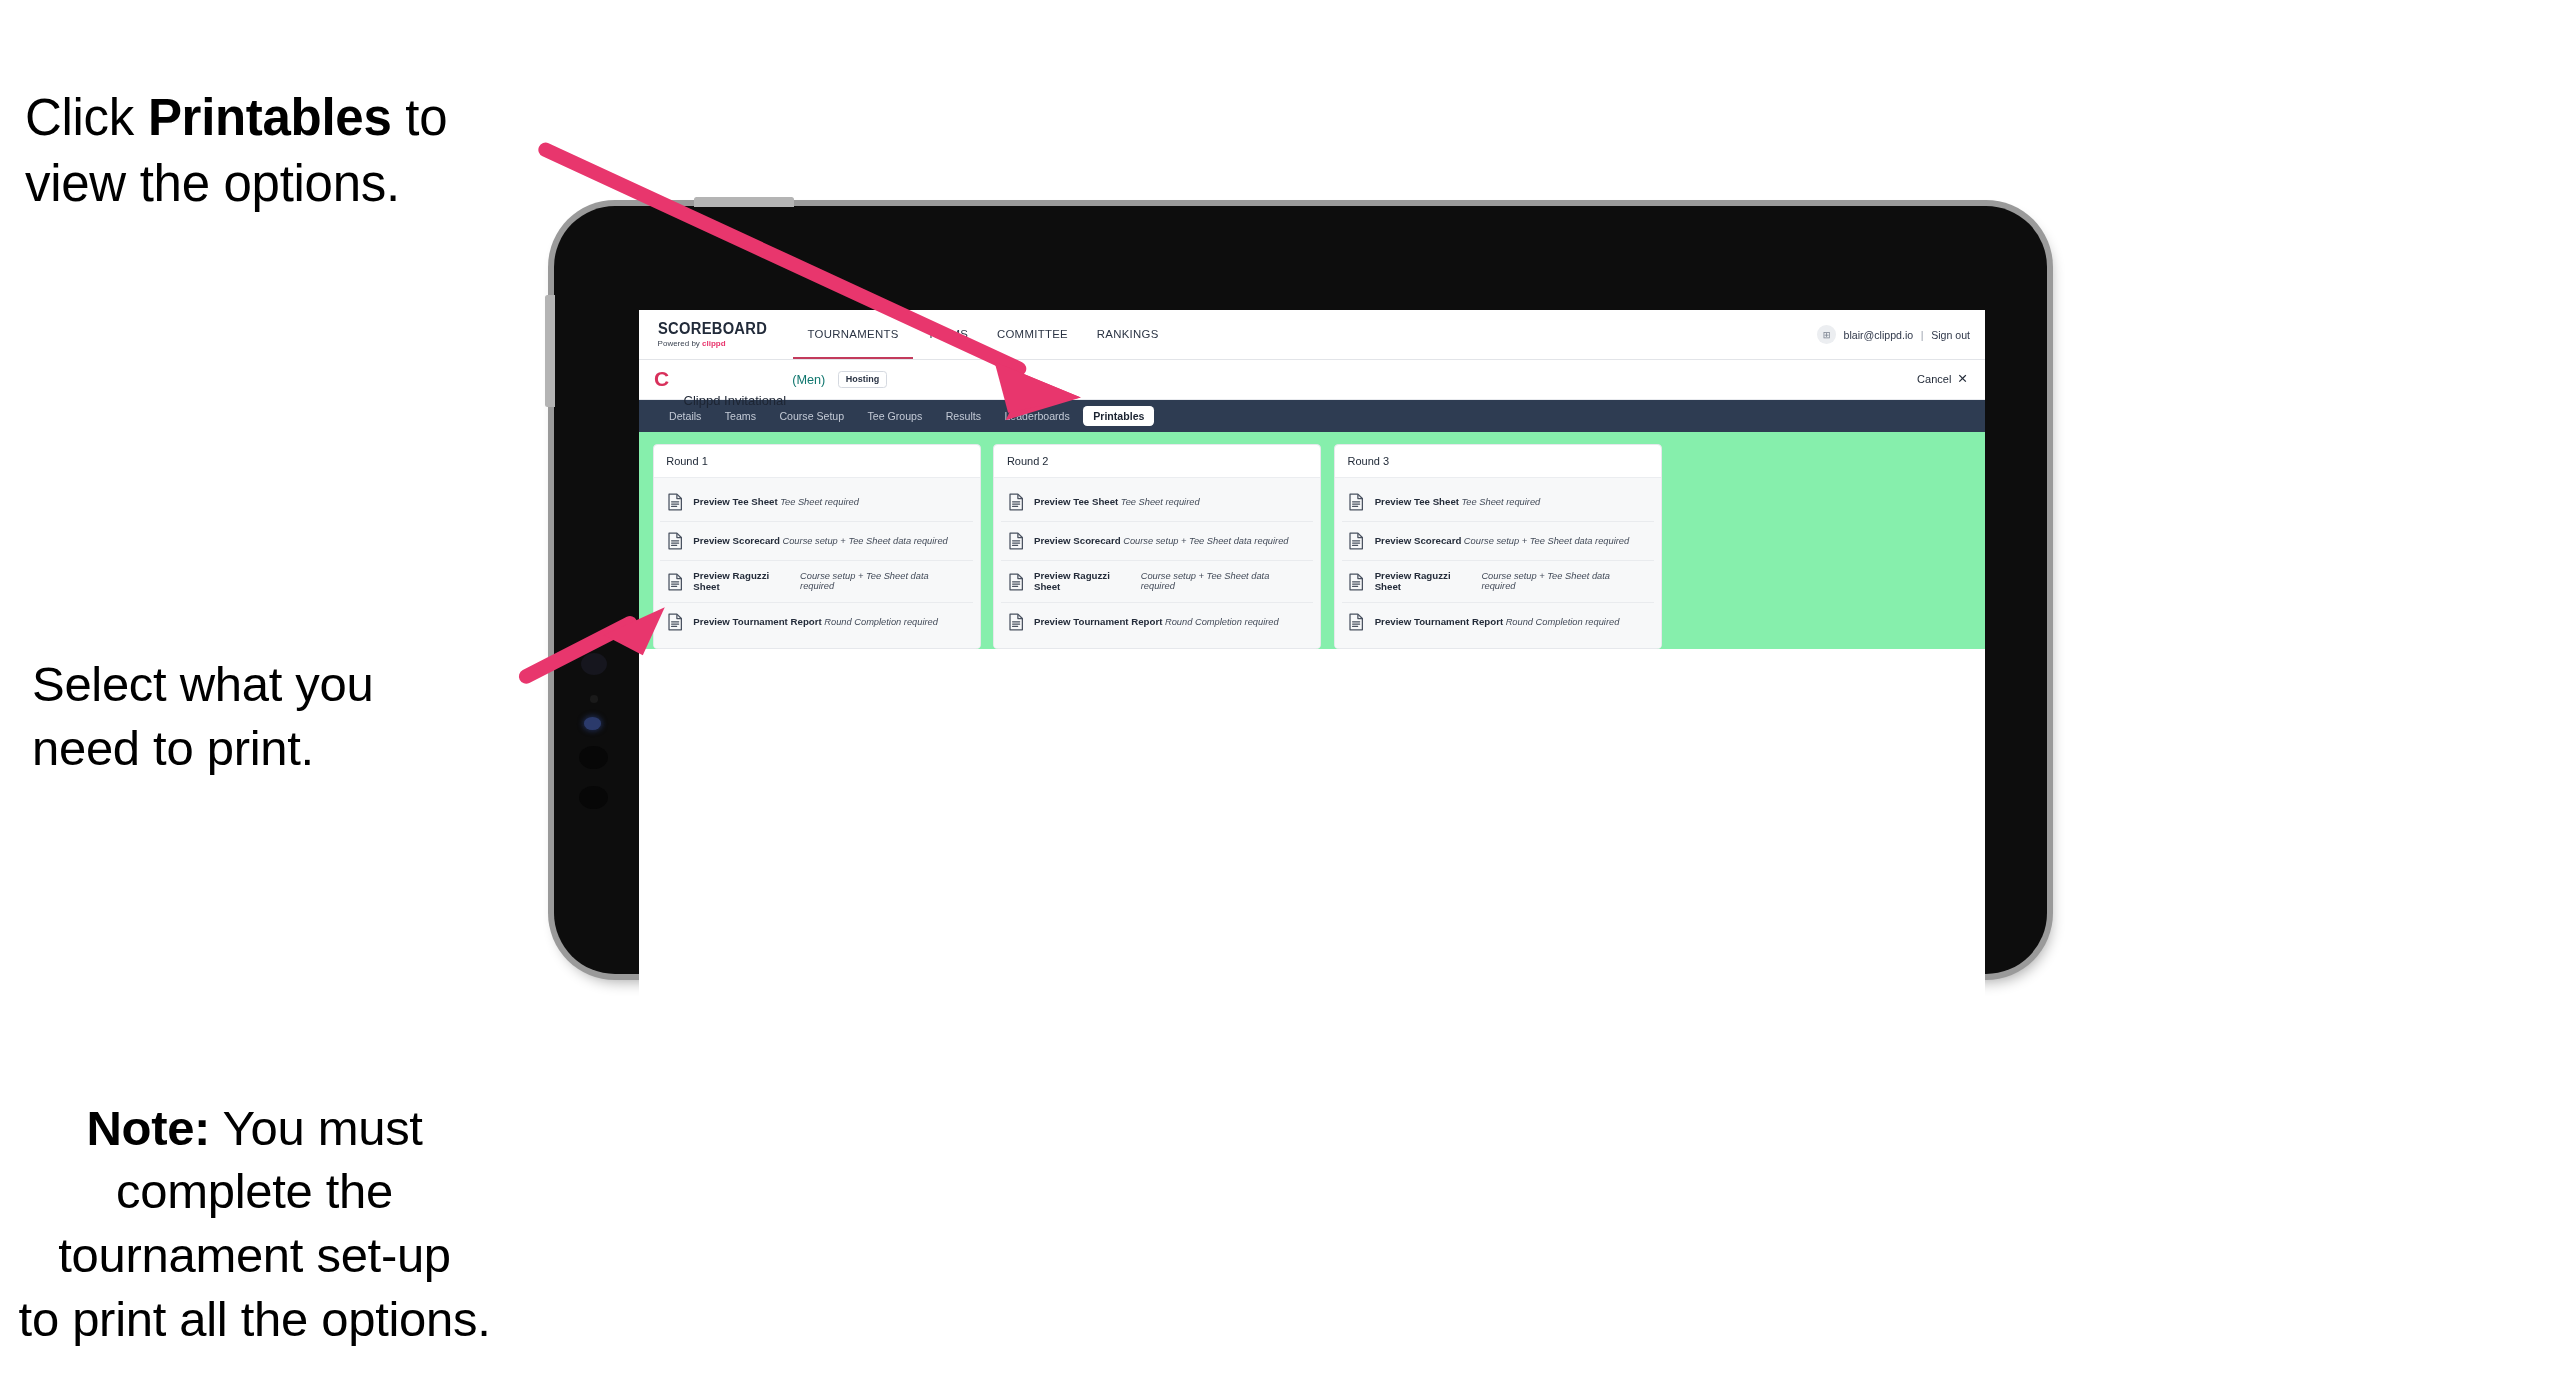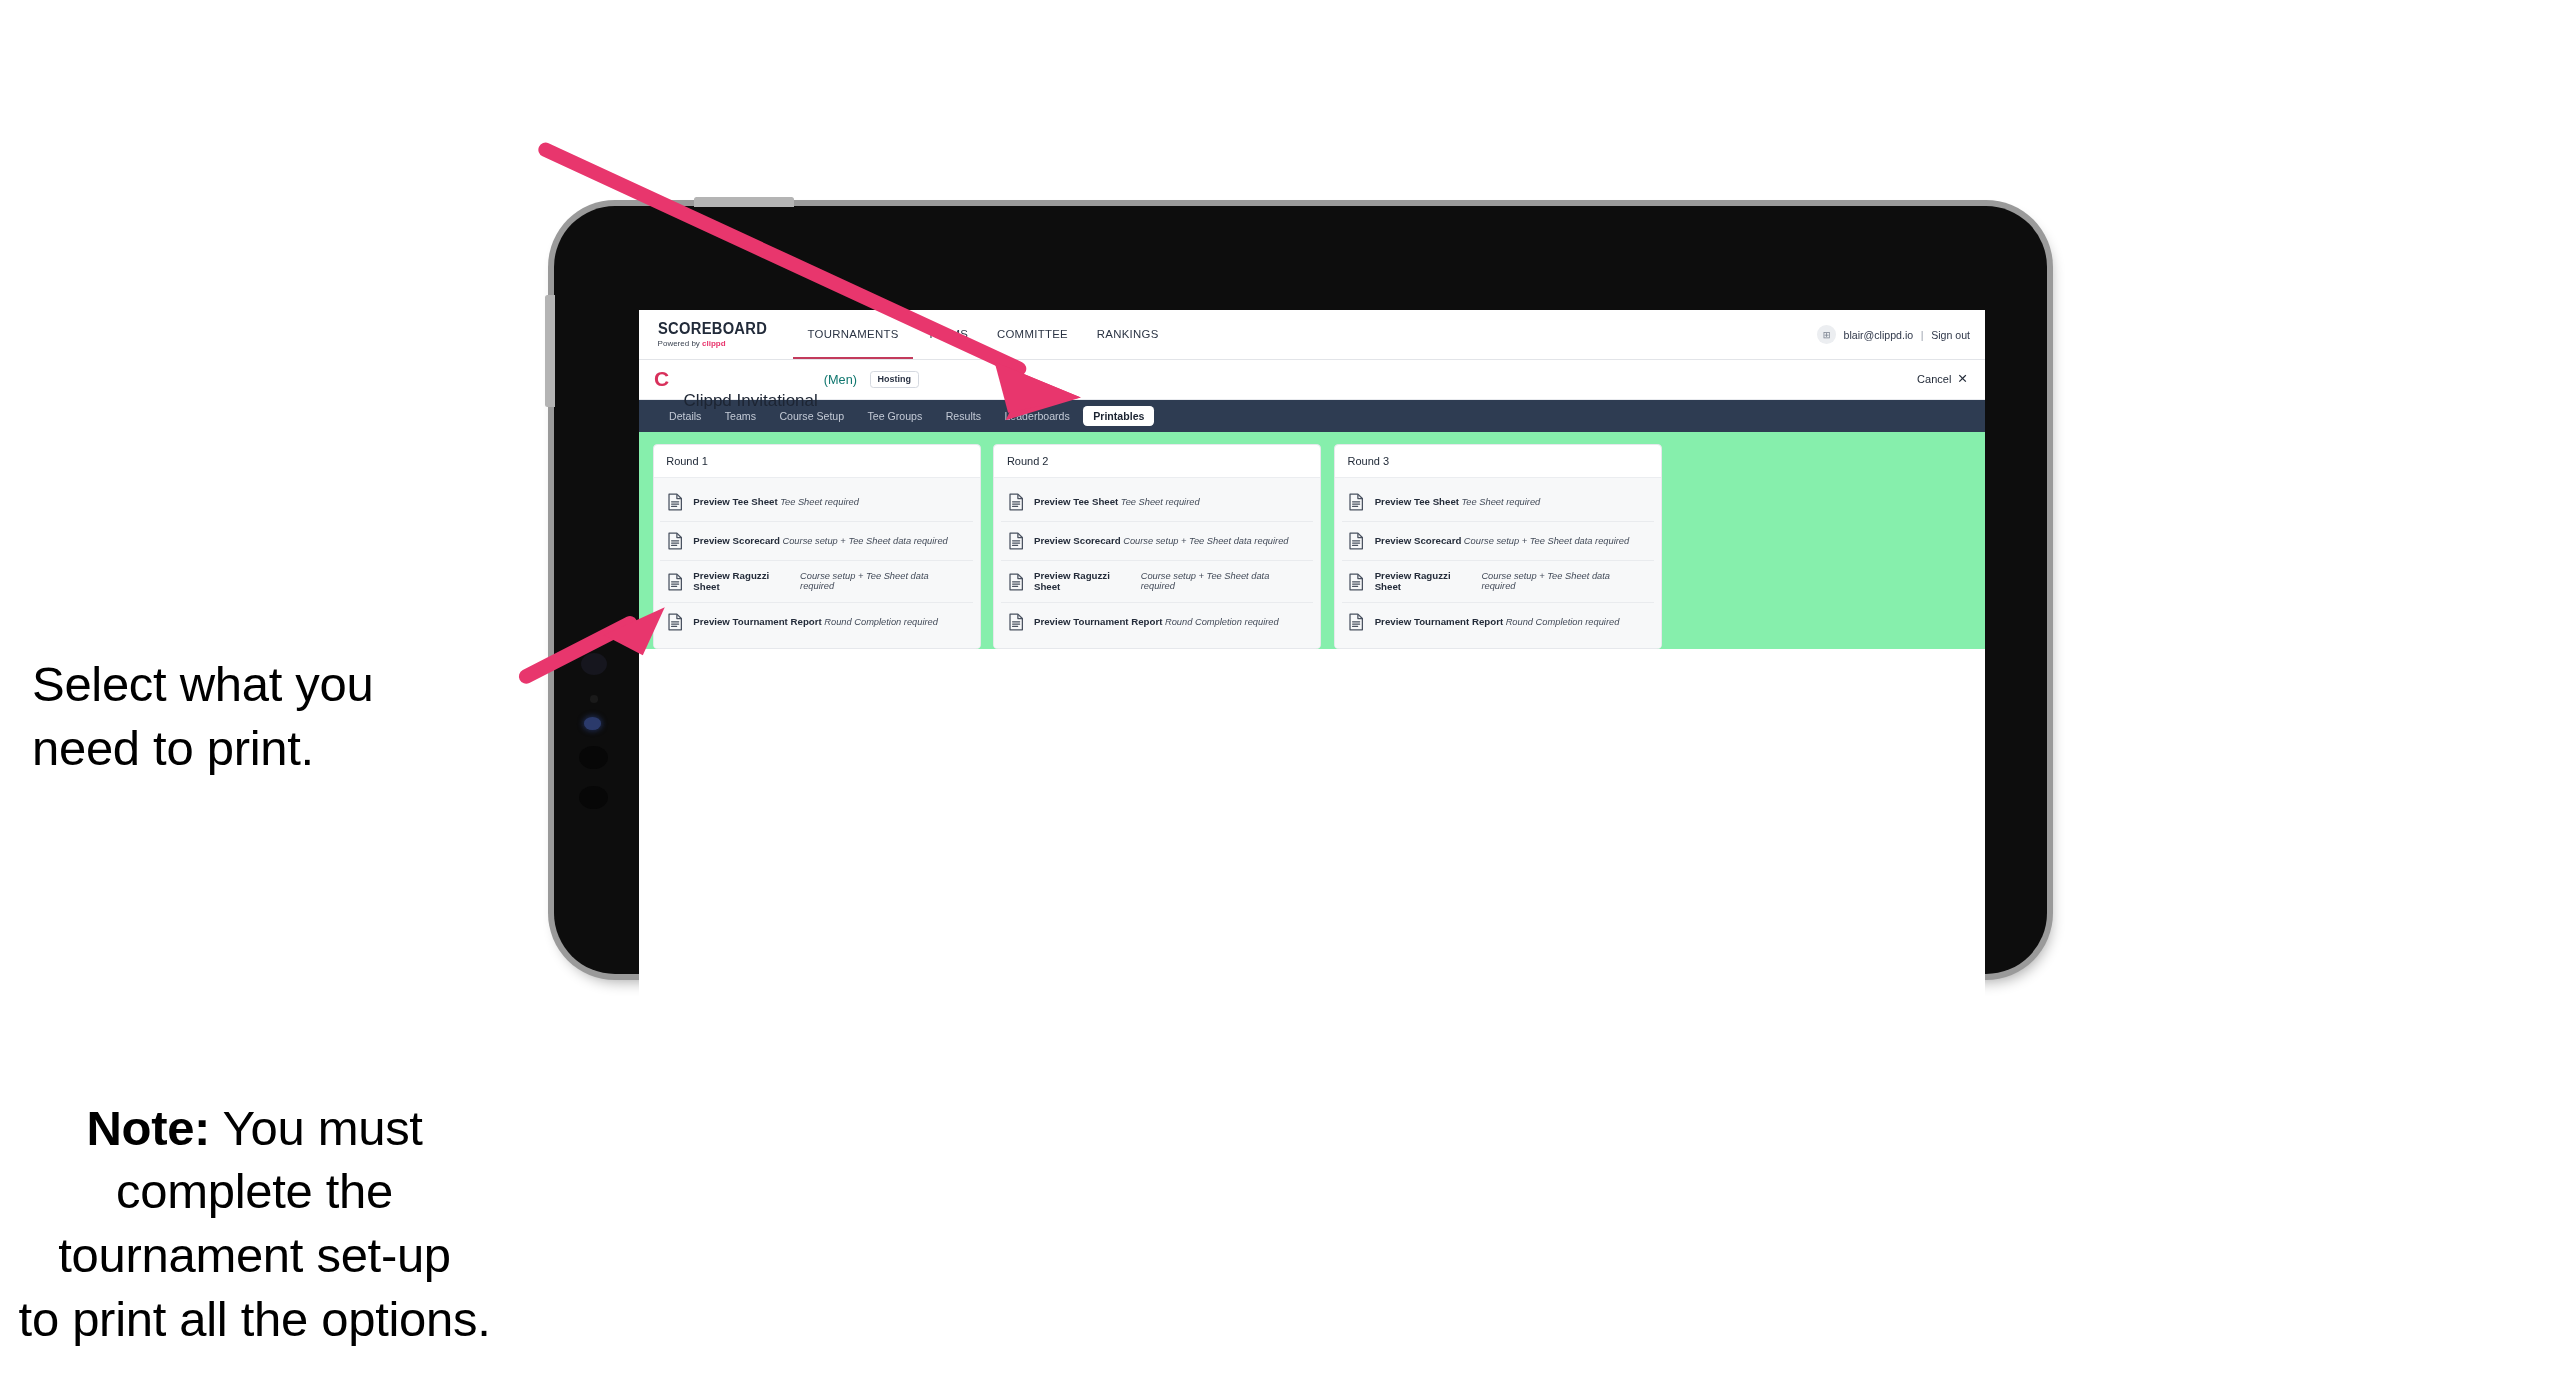--- a/index.html
+++ b/index.html
@@ -112,21 +112,21 @@
     height: 39px; background:#fff;
     border-bottom: 0.8px solid #e8eaee;
     display:flex; align-items:center; padding: 0 17px 0 15px;
   }
   #tourn-logo {
     width: 18.6px; height: 18.6px; color: #d8305b;
     font-size: 21px; font-weight: bold; line-height: 17px;
     font-family: "Liberation Sans", sans-serif;
     margin-right: 11px;
   }
-  #tourn-name { font-size: 17px; color: #1d2533; margin-top: 42px; }
+  #tourn-name { font-size: 13px; color: #1d2533; margin-top: 42px; }
   #tourn-gender { font-size: 12.7px; color: #0f766e; margin-left: 6px; }
   #tourn-status {
     margin-left: 12.7px; font-size: 9px; font-weight: bold; color: #2a3344;
     border: 0.8px solid #d5d9e0; border-radius: 3.4px;
     padding: 3.4px 6.8px; line-height: 1;
   }
   #tourn-cancel {
     margin-left: auto; font-size: 11px; color: #222a38;
     display:flex; align-items:center; gap: 6px; cursor: pointer;
   }
@@ -176,20 +176,24 @@
   .doc-icon { width: 14.4px; height: 18px; flex: 0 0 auto; display:block; }
   .pi-text { display:flex; flex-direction: row; gap: 2.5px; }
   .pi-title { font-size: 9.7px; font-weight: bold; color: #242c3a; line-height: 1.1; }
   .pi-sub   { font-size: 9.3px; font-style: italic; color: #434b59; line-height: 1.1; }
 </style>
 </head>
 <body>
 
 <div id="stage">
 
+  <div class="callout" id="callout-click">
+    <span>Click </span><b>Printables</b><span> to
+view the options.</span>
+  </div>
 
   <div class="callout" id="callout-select">Select what you
  need to print.</div>
 
   <div class="callout" id="callout-note">
     <b>Note:</b><span> You must
 complete the
 tournament set-up
 to print all the options.</span>
   </div>

